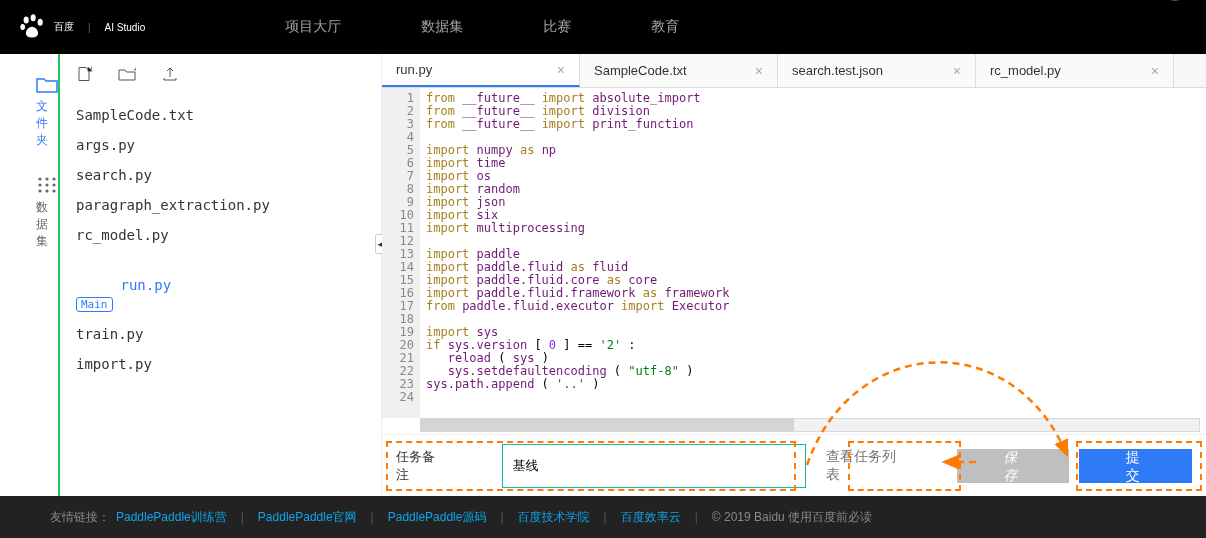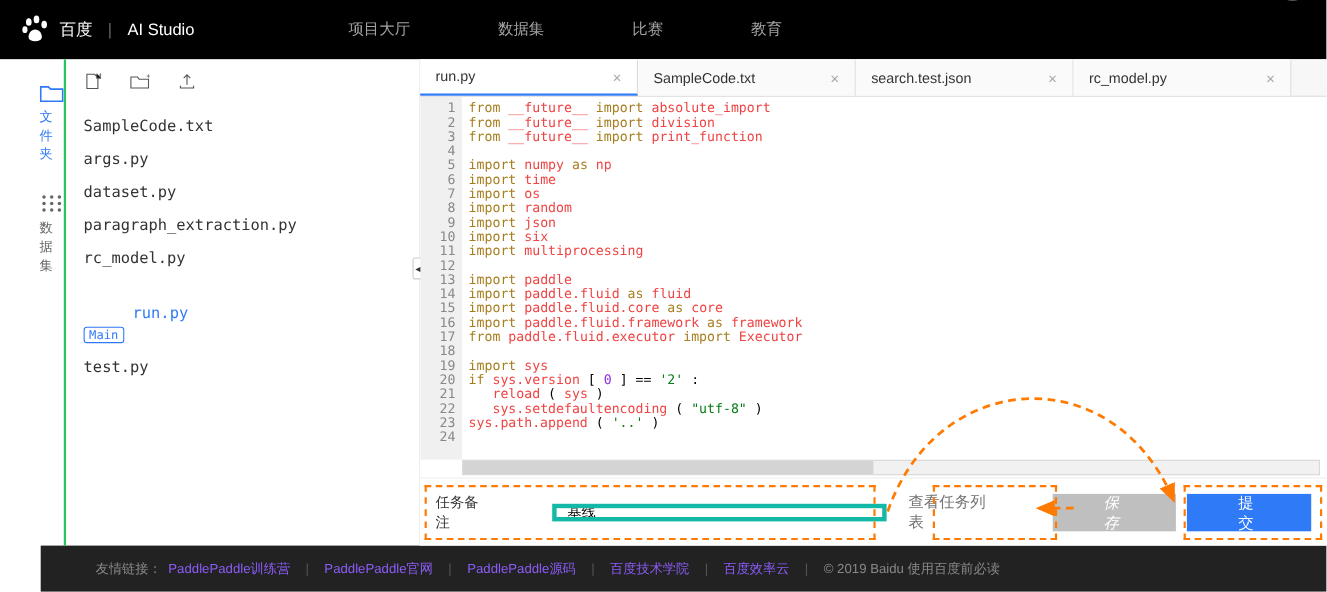--- a/index.html
+++ b/index.html
@@ -1,18 +1,18 @@
 <!DOCTYPE html>
 <html><head>
 <meta charset="utf-8">
 <style>
 * { margin: 0; padding: 0; box-sizing: border-box; }
 body { font-family: "Microsoft YaHei", Arial, sans-serif; font-size: 13px; background: #fff; width: 1206px; }
 .topbar { background: #000; height: 54px; display: flex; align-items: center; color: #fff; padding: 0 18px; }
-.logo { display: flex; align-items: center; gap: 8px; font-size: 15px; text-align: right; }
+.logo { display: flex; align-items: center; gap: 8px; font-size: 10px; text-align: right; }
 .logo svg { width: 28px; height: 28px; }
 .logo-sep { color: #666; margin: 0 6px; }
 .topnav { display: flex; gap: 80px; margin-left: 140px; }
 .topnav a { color: #a3a3a3; text-decoration: none; font-size: 14px; cursor: pointer; }
 .top-right { margin-left: auto; display: flex; align-items: center; gap: 60px; flex-direction: column; }
 .avatar { width: 26px; height: 26px; border-radius: 50%; background: radial-gradient(circle at 40% 35%, #f5d0a8 45%, #c08050 60%, #000 62%); border: 1px solid #555; }
 .main { display: flex; height: 442px; background: #fff; }
 .rail { width: 60px; border-right: 2px solid #22c55e; padding-top: 22px; padding-left: 36px; }
 .rail-item { margin-bottom: 26px; cursor: pointer; }
 .rail-item .ic { display: block; margin: 0 auto 4px; }
@@ -31,36 +31,36 @@
 .tabs { display: flex; border-bottom: 1px solid #ddd; height: 34px; background: #f7f7f7; }
 .tab { flex: none; width: 198px; display: flex; align-items: center; justify-content: space-between; padding: 0 14px; border-right: 1px solid #ddd; background: #fafafa; cursor: pointer; font-size: 13px; color: #333; }
 .tab.active { background: #fff; border-bottom: 2px solid #2f7af7; }
 .tab .x { color: #aaa; font-size: 14px; }
 .code { flex: 1; overflow: hidden; display: flex; font-family: Consolas, Menlo, monospace; font-size: 12px; line-height: 13px; position: relative; }
 .gutter { background: #f0f0f0; color: #888; text-align: right; padding: 4px 6px 4px 0; width: 38px; user-select: none; }
 .gutter div { height: 13px; }
 .codebody { padding: 4px 0 0 6px; white-space: pre; background: #fff; flex: 1; overflow: auto; }
 .codebody div { height: 13px; }
 .kw { color: #a67f20; }
-.id { color: #ef4444; }
+.id { color: #701a75; }
 .str { color: #067d17; }
 .num { color: #8a2be2; }
 .collapse-handle { position: absolute; left: -7px; top: 180px; width: 12px; height: 20px; background: #fff; border: 1px solid #ccc; border-radius: 2px; display: flex; align-items: center; justify-content: center; cursor: pointer; font-size: 9px; color: #333; }
 .bottombar { height: 62px; display: flex; align-items: center; padding: 0 14px; gap: 10px; border-top: 1px solid #eee; background: #fff; position: relative; }
 .hl-box { border: 2px dashed #ff7a00; position: absolute; pointer-events: none; }
 .tb-label { font-size: 13px; color: #333; }
-.tb-input { width: 312px; height: 16px; border: 4px solid #14b8a6; padding: 0 10px; font-size: 13px; margin-left: 45px; }
+.tb-input { width: 312px; height: 44px; border: 1px solid #14b8a6; padding: 0 10px; font-size: 13px; margin-left: 45px; }
 .link { color: #737373; cursor: pointer; font-size: 14px; }
 .btn { height: 34px; padding: 0 32px; border: none; cursor: pointer; font-size: 14px; letter-spacing: 6px; }
 .btn-gray { background: #bfbfbf; color: #fff; font-style: italic; }
 .btn-blue { background: #2f7af7; color: #fff; }
 .hscroll-track{height:14px;background:#f1f1f1;border:1px solid #d9d9d9;position:relative;margin:0 6px 2px 38px}
 .hscroll-thumb{position:absolute;left:0;top:0;height:100%;width:48%;background:#d4d4d4}
-.footer { background: #222; color: #888; height: 42px; display: flex; align-items: center; padding: 0 50px; font-size: 12px; gap: 6px; margin-left: 37px; }
-.footer a { color: #8b5cf6; text-decoration: none; }
+.footer { background: #222; color: #888; height: 42px; display: flex; align-items: center; padding: 0 50px; font-size: 12px; gap: 6px; }
+.footer a { color: #0ea5e9; text-decoration: none; }
 .footer .sep { color: #555; margin: 0 8px; }
 svg.arrow { position: absolute; pointer-events: none; }
 </style>
 </head>
 <body>
 
 <div class="topbar">
   <div class="logo">
     <svg viewBox="0 0 24 24">
         <g fill="#fff">
@@ -130,34 +130,37 @@
           </svg></span>
     </div>
     <div class="tree">
       <div class="tree-item">
           <span>SampleCode.txt</span>
         </div>
       <div class="tree-item">
           <span>args.py</span>
         </div>
       <div class="tree-item">
-          <span>dataset.py</span>
+          <span>search.py</span>
         </div>
       <div class="tree-item">
           <span>paragraph_extraction.py</span>
         </div>
       <div class="tree-item">
           <span>rc_model.py</span>
         </div>
       <div class="tree-item sel">
           <span class="badge">Main</span>
           <span>run.py</span>
         </div>
       <div class="tree-item">
-          <span>test.py</span>
+          <span>train.py</span>
+        </div>
+      <div class="tree-item">
+          <span>import.py</span>
         </div>
     </div>
   </div>
 
   <div class="editor">
     <div class="collapse-handle">◀</div>
     <div class="tabs">
       <div class="tab active">
           <span>run.py</span>
           <span class="x">×</span>

